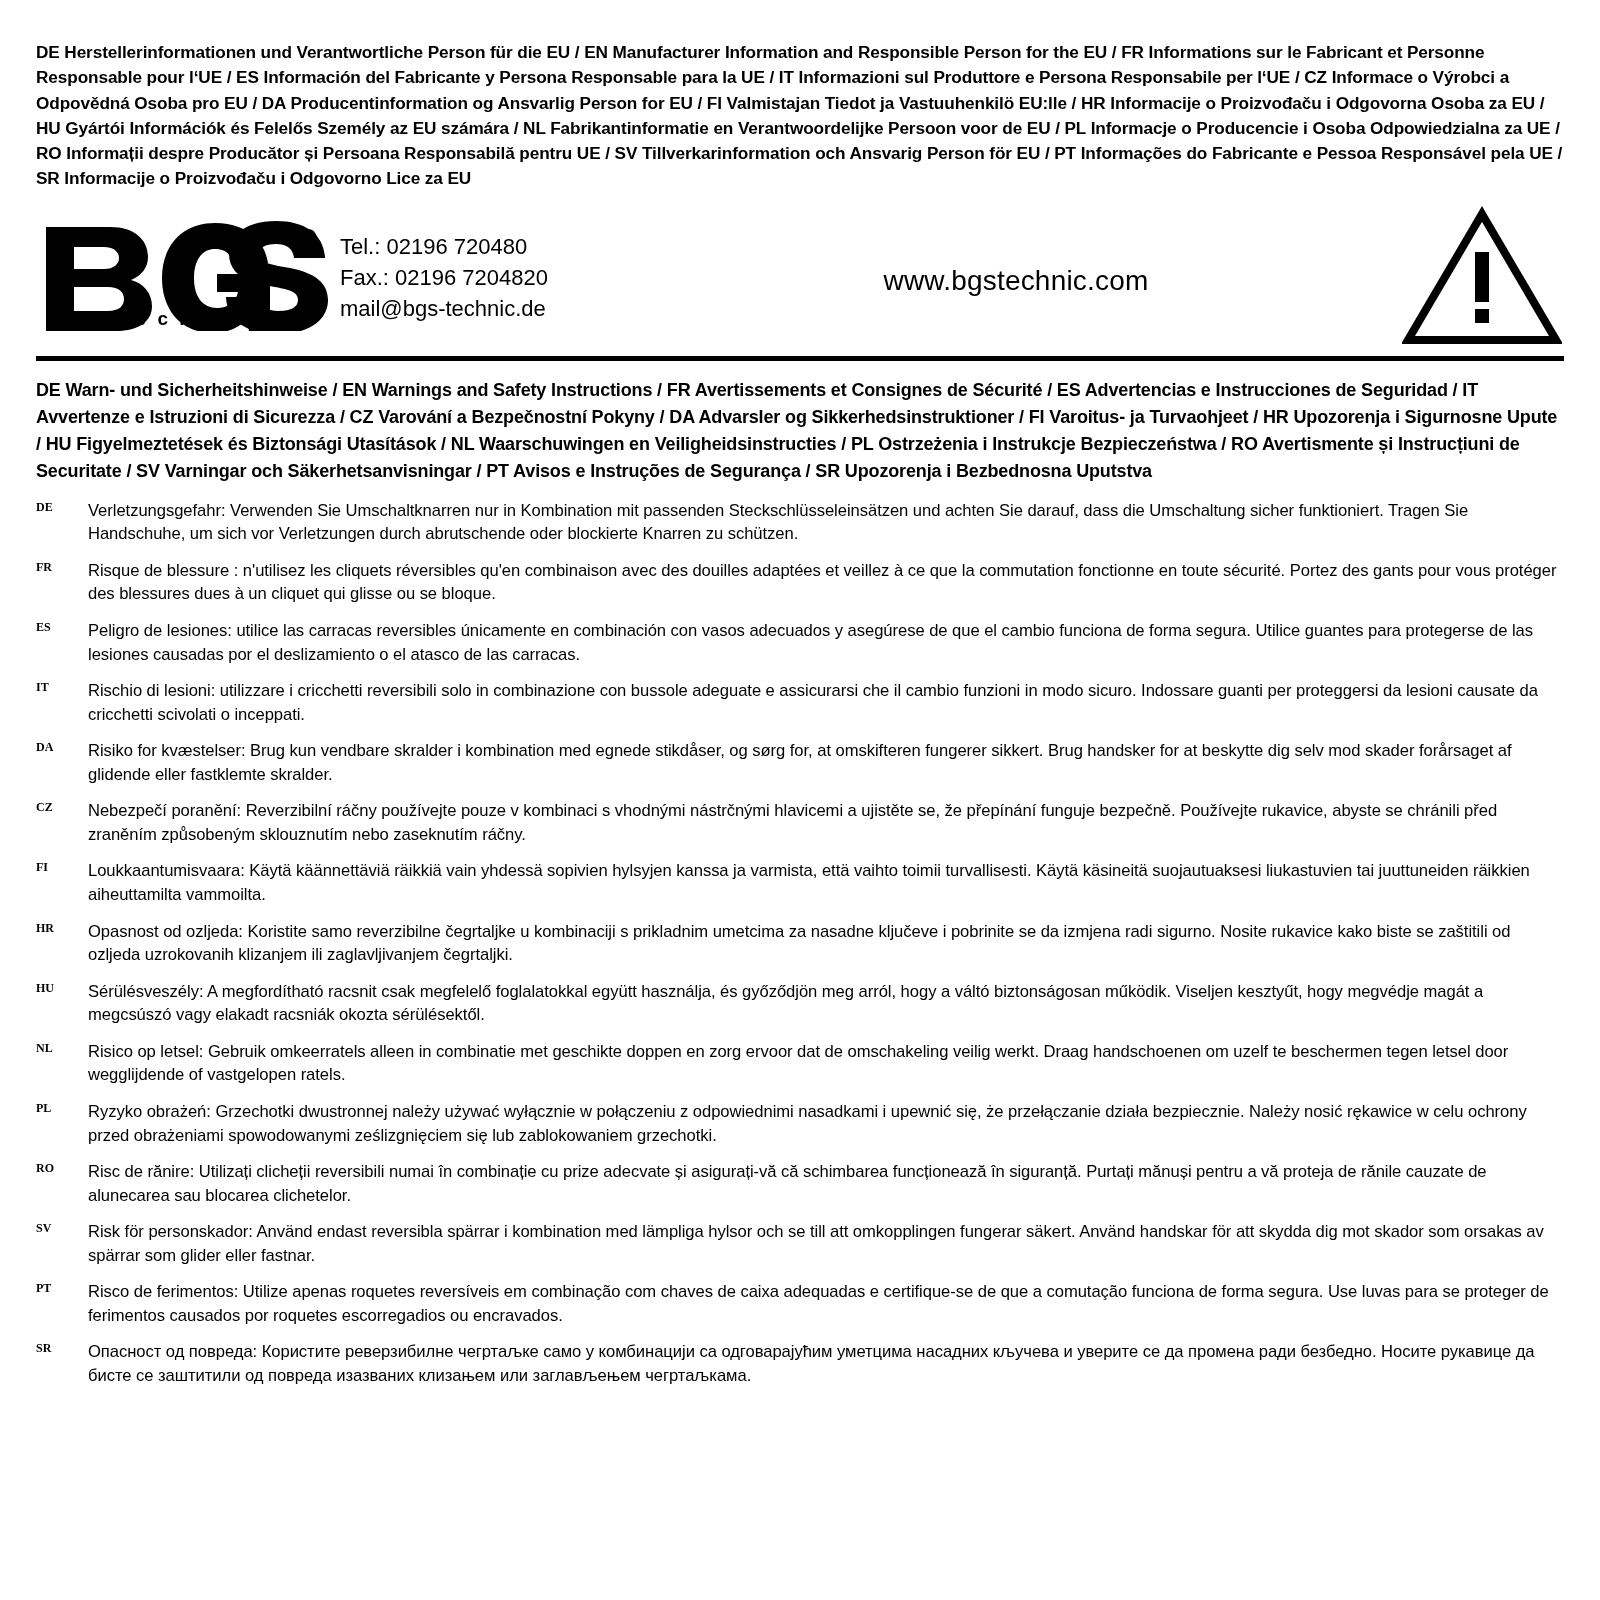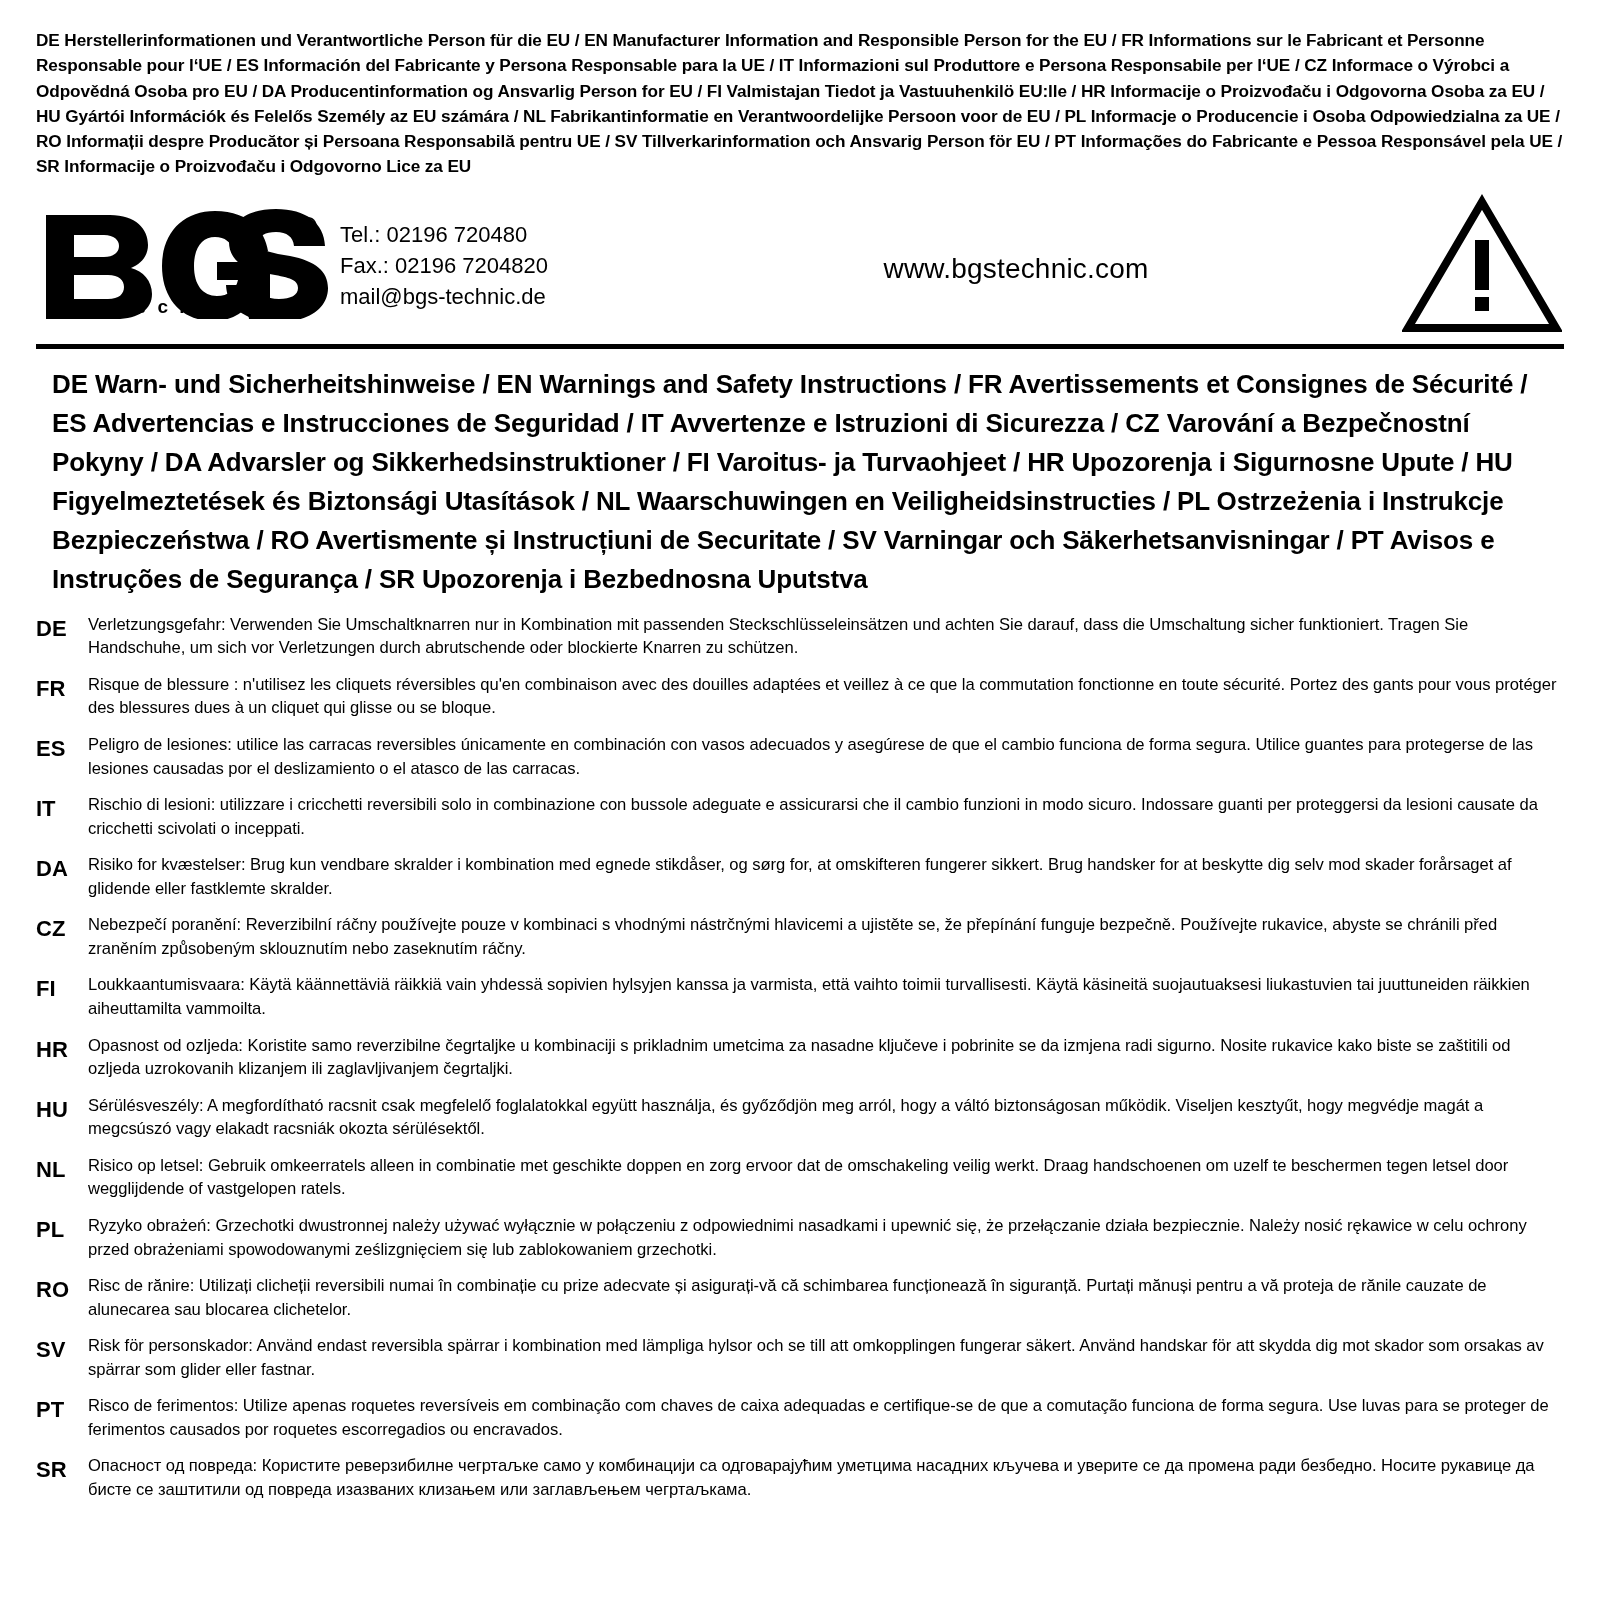--- a/index.html
+++ b/index.html
@@ -10,21 +10,21 @@
   body {
     width: 1600px;
     min-height: 1600px;
     font-family: "Liberation Sans", sans-serif;
     color: #000000;
     -webkit-font-smoothing: antialiased;
   }
   .page {
     width: 1600px;
     box-sizing: border-box;
-    padding: 28px 36px 40px 36px;
+    padding: 40px 36px 40px 36px;
   }
 
   
   .header-langs {
     font-size: 17.2px;
     font-weight: bold;
     line-height: 1.47;
     letter-spacing: -0.1px;
     text-align: left;
     margin: 0 0 6px 0;
@@ -67,40 +67,41 @@
   .warn-tri {
     flex: 0 0 170px;
     display: flex;
     justify-content: flex-end;
     align-items: center;
     padding-right: 2px;
   }
 
   
   .section-heading {
-    font-size: 26px;
+    font-size: 18px;
     font-weight: bold;
     line-height: 1.5;
     letter-spacing: -0.15px;
-    margin: 16px 0 14px 16px;
+    margin: 16px 0 14px 0;
   }
 
   
   .rows { margin-top: 6px; }
   .row {
     display: flex;
     align-items: flex-start;
     margin-bottom: 13px;
   }
   .row-code {
     flex: 0 0 52px;
-    font-size: 22px;
+    font-size: 12px;
     font-weight: bold;
     line-height: 1.42;
     padding-top: 0px;
+    font-family: Liberation Serif, serif;
   }
   .row-text {
     flex: 1 1 auto;
     font-size: 16.6px;
     line-height: 1.42;
     letter-spacing: -0.05px;
     text-align: left;
     padding-right: 4px;
   }
 </style>

